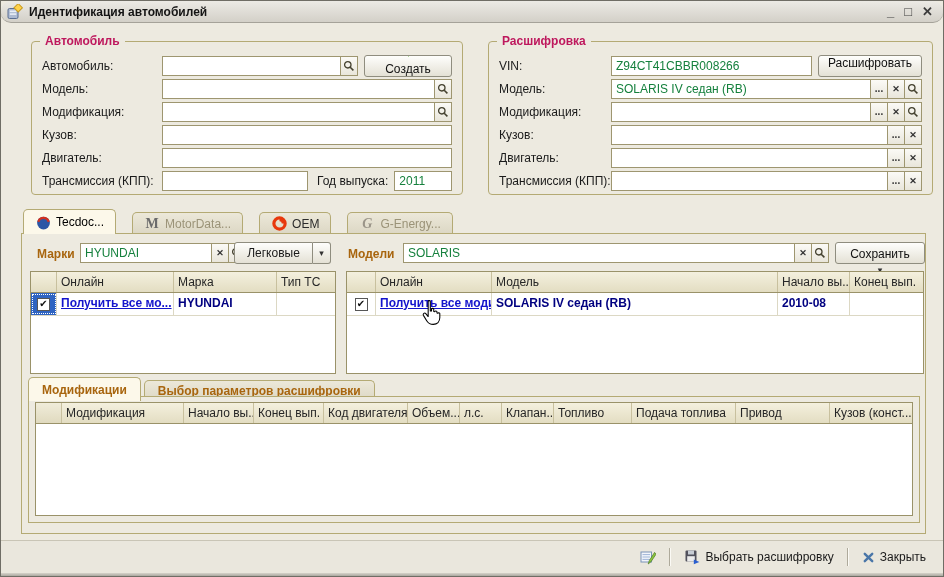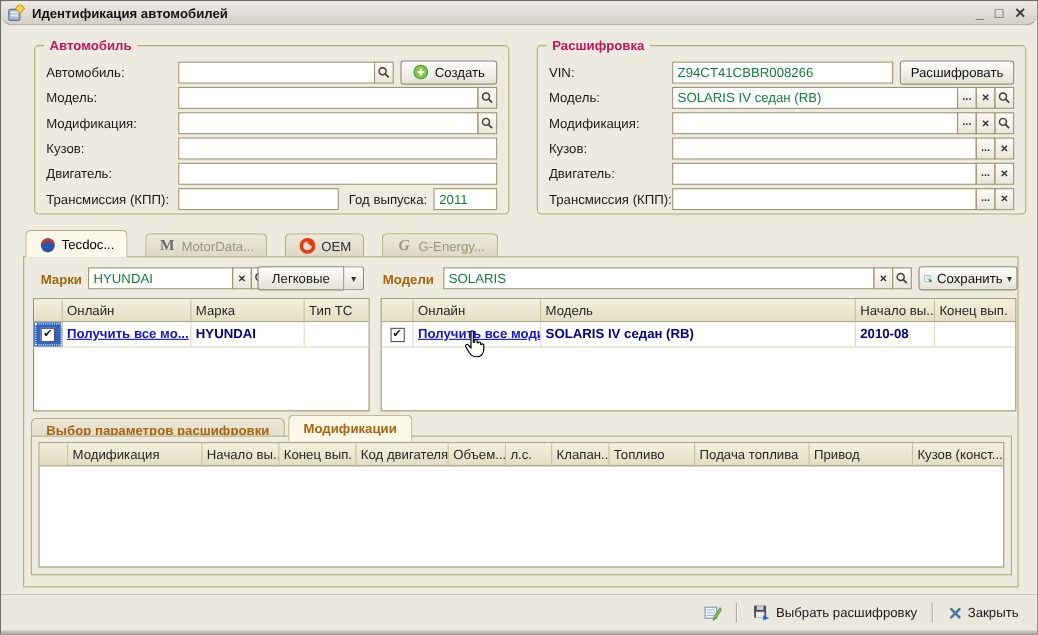--- a/index.html
+++ b/index.html
@@ -14,21 +14,21 @@
   .group{position:absolute;border:1px solid #B4AA74;border-radius:4px;}
   .legend{position:absolute;top:-8px;left:8px;background:#EDEAE0;padding:0 5px;color:#be185d;font-weight:bold;}
   .grow{position:absolute;left:10px;right:10px;height:21px;display:flex;align-items:center;}
   .lbl{flex:none;}
   .lbl.w1{width:120px;}
   .lbl.w2{width:112px;}
   .inpwrap{flex:1;display:flex;height:20px;min-width:0;}
   input.txt{flex:1;min-width:0;height:20px;box-sizing:border-box;border:1px solid #9E9670;background:#fff;font:12px "Liberation Sans",sans-serif;padding:0 4px;color:#15803d;}
   .sqbtn{flex:none;width:18px;height:20px;box-sizing:border-box;border:1px solid #9E9670;margin-left:-1px;background:linear-gradient(#FBFAF6,#E9E6DB);display:flex;align-items:center;justify-content:center;font-size:9px;font-weight:bold;color:#333;cursor:default;}
   .sqbtn .dots{font-size:10px;letter-spacing:0;}
-  .pushbtn{display:flex;align-items:center;justify-content:center;gap:5px;height:22px;box-sizing:border-box;border:1px solid #8F8D7F;border-radius:3px;background:linear-gradient(#FEFEFC,#E4E1D5);font:12px "Liberation Sans",sans-serif;color:#111;cursor:default;padding:0 8px;}
+  .pushbtn{display:flex;align-items:center;justify-content:flex-start;gap:5px;height:22px;box-sizing:border-box;border:1px solid #8F8D7F;border-radius:3px;background:linear-gradient(#FEFEFC,#E4E1D5);font:12px "Liberation Sans",sans-serif;color:#111;cursor:default;padding:0 8px;flex-direction:column;}
   
   .tabs{position:absolute;left:22px;top:209px;display:flex;gap:16px;align-items:flex-end;height:24px;}
   .tab{height:22px;box-sizing:border-box;padding:0 11px;display:flex;align-items:center;gap:5px;border:1px solid #B4AA74;border-bottom:none;border-radius:5px 5px 0 0;background:linear-gradient(#ECE8D9,#DCD7C4);color:#9B9378;}
   .tab.active{height:25px;background:#FCF8EA;color:#000;position:relative;z-index:3;}
   .tabicon{width:16px;height:16px;flex:none;display:flex;align-items:center;justify-content:center;}
   .mchar{font-family:"Liberation Serif",serif;font-weight:bold;font-size:14px;color:#6b6b6b;}
   .gchar{font-family:"Liberation Serif",serif;font-weight:bold;font-style:italic;font-size:14px;color:#9a9488;}
   
   .tabpage{position:absolute;left:20px;top:232px;width:905px;height:301px;border:1px solid #B4AA74;background:#EDEAE0;box-sizing:border-box;z-index:2;}
   .tlabel{position:absolute;font-weight:bold;color:#A8650E;top:13px;}
@@ -361,25 +361,25 @@
         <span class="td" style="width:116px;flex:none;">
           <span class="link">Получить все модиф...</span>
         </span>
         <span class="td val" style="width:286px;flex:none;">SOLARIS IV седан (RB)</span>
         <span class="td val" style="width:72px;flex:none;">2010-08</span>
         <span class="td" style="flex:1;"></span>
       </div>
     </div>
 
     <div class="dtabs">
+      <div class="dtab active">
+        <span>Модификации</span>
+      </div>
       <div class="dtab">
         <span>Выбор параметров расшифровки</span>
-      </div>
-      <div class="dtab active">
-        <span>Модификации</span>
       </div>
     </div>
 
     <div class="dpanel">
       <div class="dtable" style="left:6px;top:5px;width:878px;height:114px;">
         <div class="thead">
           <span class="th" style="width:26px;flex:none;background:linear-gradient(#F0ECDA,#E0DABF);"></span>
           <span class="th" style="width:122px;flex:none;">Модификация</span>
           <span class="th" style="width:70px;flex:none;">Начало вы...</span>
           <span class="th" style="width:70px;flex:none;">Конец вып.</span>

